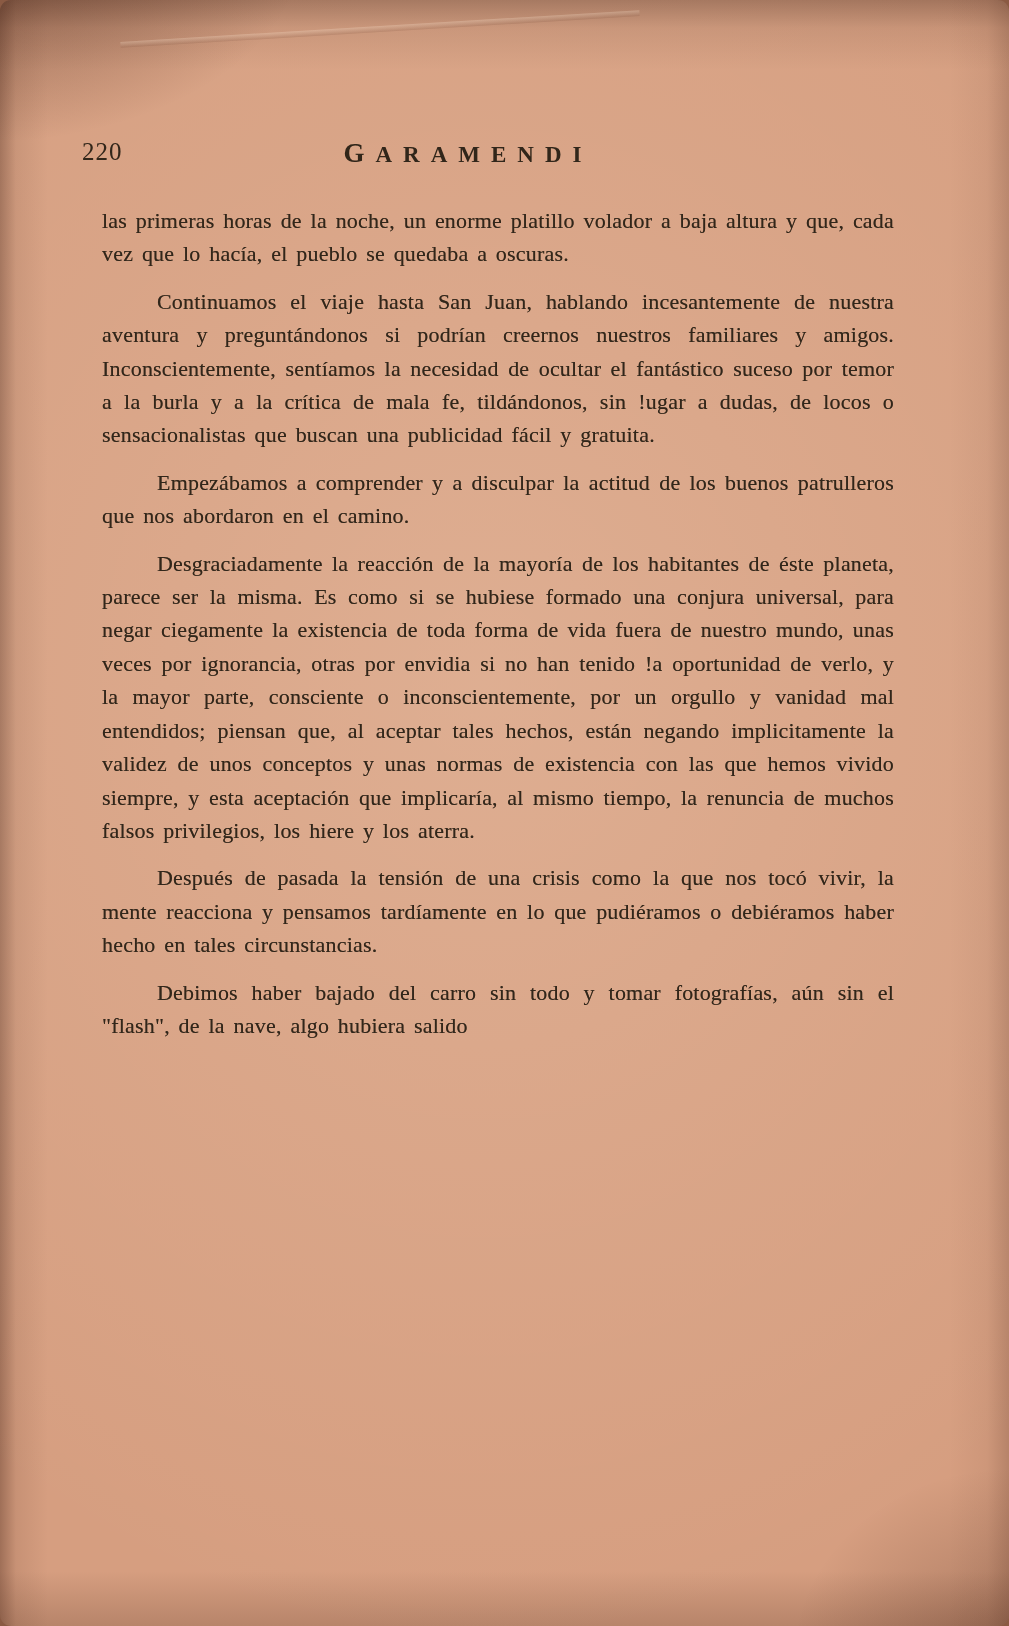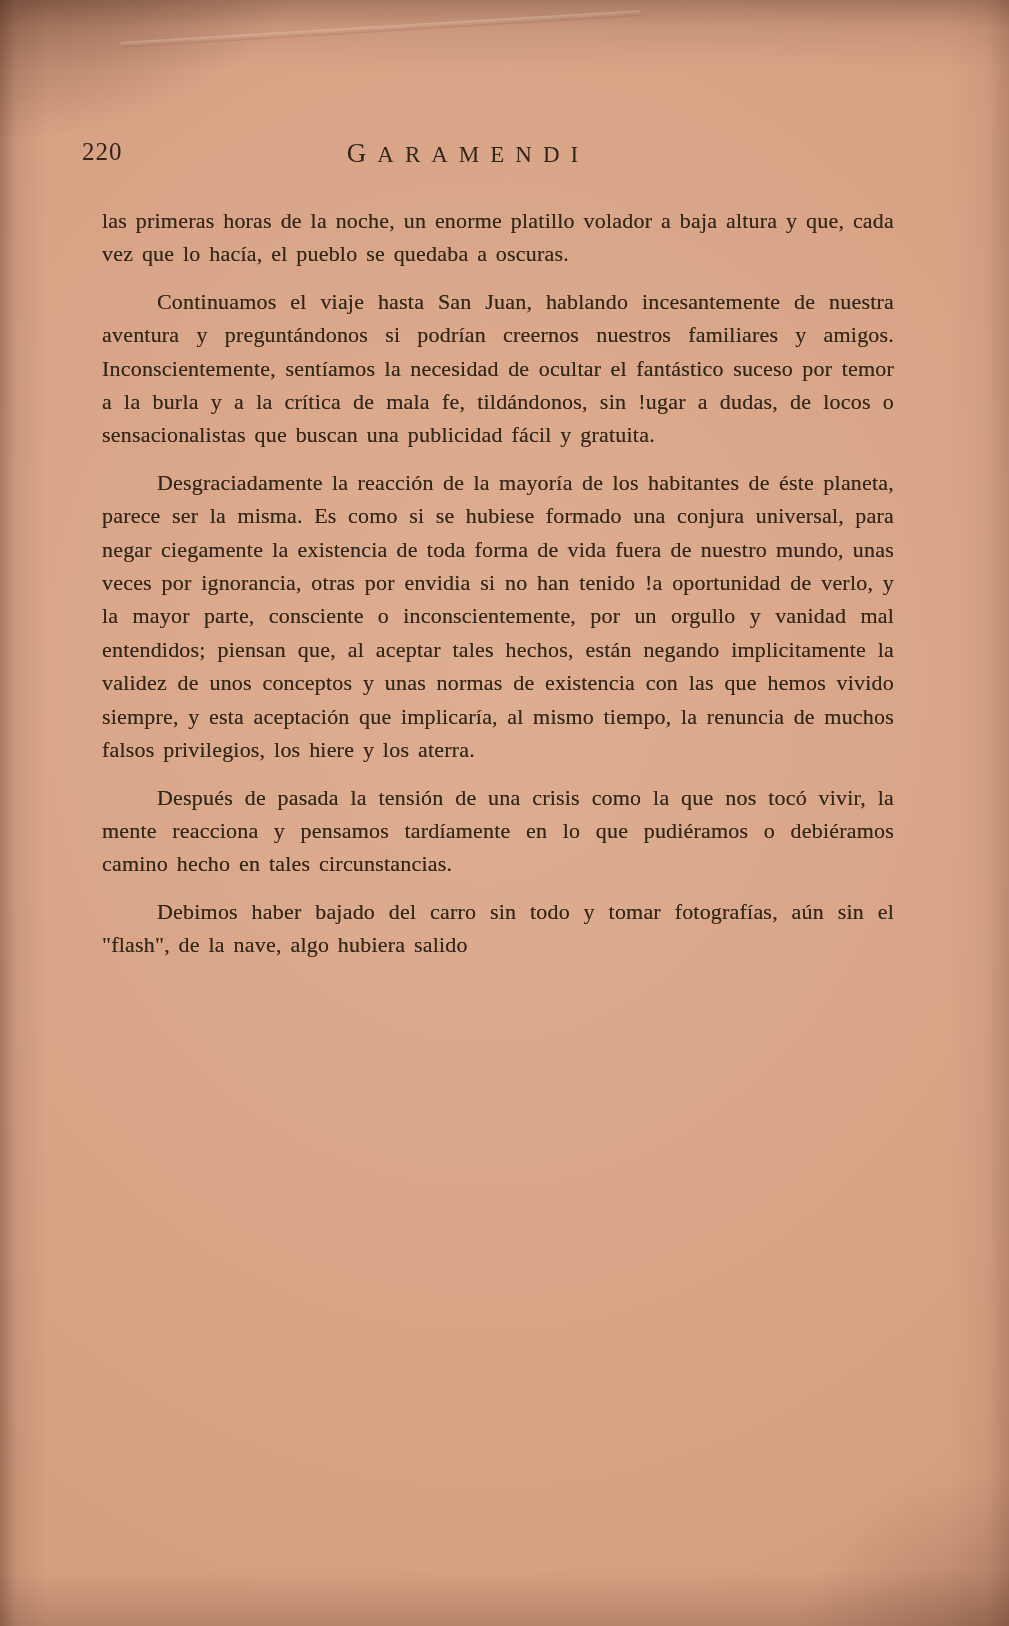--- a/index.html
+++ b/index.html
@@ -15,20 +15,21 @@
     font-family: "Liberation Serif", "DejaVu Serif", serif;
     color: #31261a;
     
     background:
       radial-gradient(ellipse 120% 85% at 48% 42%, rgba(255,238,216,0.20), rgba(0,0,0,0) 70%),
       linear-gradient(90deg, rgba(70,35,22,0.38) 0px, rgba(70,35,22,0.10) 16px, rgba(0,0,0,0) 48px),
       linear-gradient(270deg, rgba(70,35,22,0.22) 0px, rgba(70,35,22,0.06) 22px, rgba(0,0,0,0) 60px),
       linear-gradient(180deg, rgba(60,30,18,0.34) 0px, rgba(60,30,18,0.10) 28px, rgba(0,0,0,0) 70px),
       linear-gradient(0deg, rgba(60,30,18,0.20) 0px, rgba(0,0,0,0) 55px),
       #d69e80;
+    border-radius: 11px;
   }
   
   .scan::before {
     content: "";
     position: absolute;
     left: -60px; top: -80px;
     width: 360px; height: 220px;
     background: radial-gradient(ellipse at 10% 10%, rgba(55,25,15,0.45), rgba(55,25,15,0.18) 45%, rgba(0,0,0,0) 72%);
     pointer-events: none;
   }
@@ -67,21 +68,21 @@
     top: 0;
     font-size: 25px;
     letter-spacing: 1px;
   }
   .head-title {
     display: block;
     text-align: center;
     font-size: 23px;
     letter-spacing: 11px;
     padding-right: 60px; 
-    font-weight: 400;
+    font-weight: 700;
   }
   .head-title::first-letter {
     font-size: 27px;
   }
   .body-text p {
     margin: 0 0 14px 0;
     font-size: 22px;
     line-height: 33.4px;
     text-align: justify;
     text-indent: 55px;
@@ -103,19 +104,20 @@
   <div class="page-block">
 
     <div class="running-head">
       <span class="page-number">220</span>
       <span class="head-title">GARAMENDI</span>
     </div>
 
     <div class="body-text">
       <p class="no-indent">las primeras horas de la noche, un enorme platillo volador a baja altura y que, cada vez que lo hacía, el pueblo se quedaba a oscuras.</p>
       <p>Continuamos el viaje hasta San Juan, hablando incesantemente de nuestra aventura y preguntándonos si podrían creernos nuestros familiares y amigos. Inconscientemente, sentíamos la necesidad de ocultar el fantástico suceso por temor a la burla y a la crítica de mala fe, tildándonos, sin !ugar a dudas, de locos o sensacionalistas que buscan una publicidad fácil y gratuita.</p>
+      <p>Empezábamos a comprender y a disculpar la actitud de los buenos patrulleros que nos abordaron en el camino.</p>
       <p>Desgraciadamente la reacción de la mayoría de los habitantes de éste planeta, parece ser la misma. Es como si se hubiese formado una conjura universal, para negar ciegamente la existencia de toda forma de vida fuera de nuestro mundo, unas veces por ignorancia, otras por envidia si no han tenido !a oportunidad de verlo, y la mayor parte, consciente o inconscientemente, por un orgullo y vanidad mal entendidos; piensan que, al aceptar tales hechos, están negando implicitamente la validez de unos conceptos y unas normas de existencia con las que hemos vivido siempre, y esta aceptación que implicaría, al mismo tiempo, la renuncia de muchos falsos privilegios, los hiere y los aterra.</p>
-      <p>Después de pasada la tensión de una crisis como la que nos tocó vivir, la mente reacciona y pensamos tardíamente en lo que pudiéramos o debiéramos camino hecho en tales circunstancias.</p>
+      <p>Después de pasada la tensión de una crisis como la que nos tocó vivir, la mente reacciona y pensamos tardíamente en lo que pudiéramos o debiéramos haber hecho en tales circunstancias.</p>
       <p>Debimos haber bajado del carro sin todo y tomar fotografías, aún sin el "flash", de la nave, algo hubiera salido</p>
     </div>
 
   </div>
 </div>
 
 </body></html>

